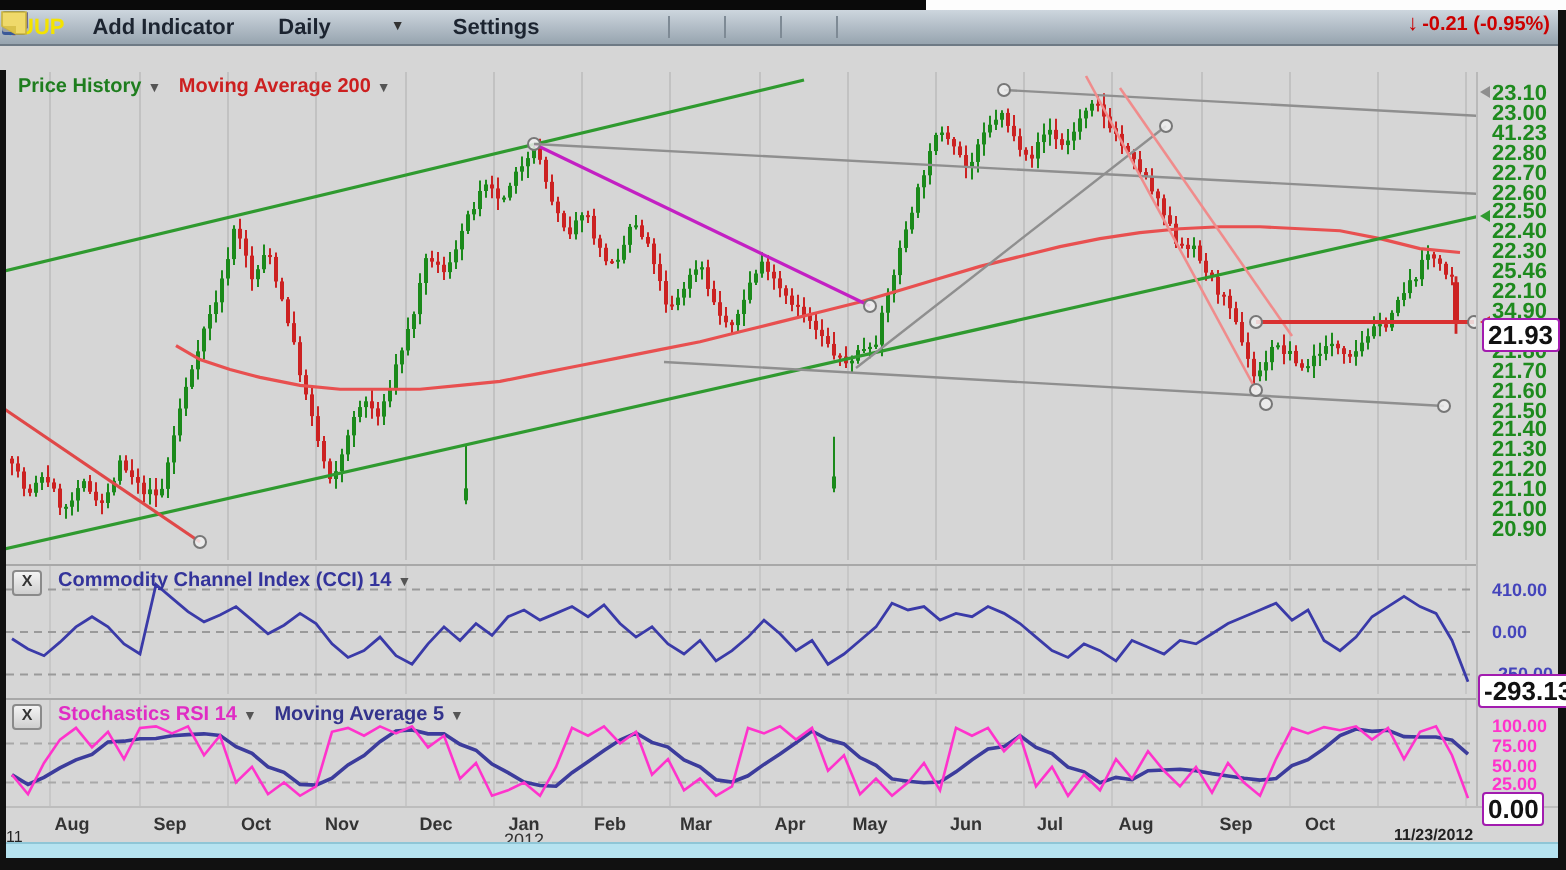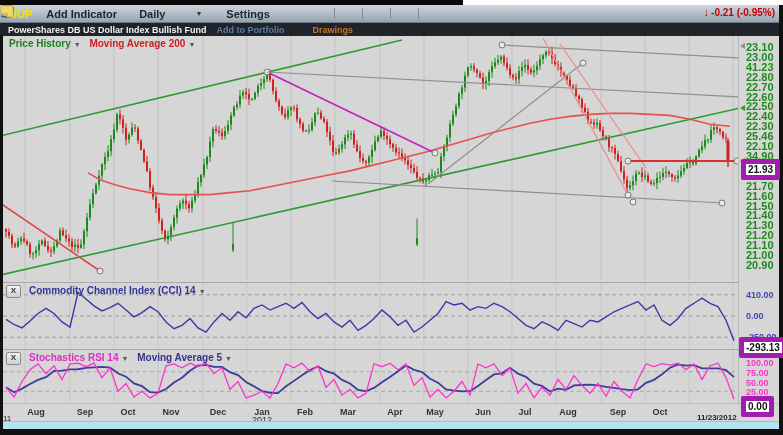--- a/index.html
+++ b/index.html
@@ -33,21 +33,21 @@
   #axis-col{left:738px;top:36px;width:41px;height:385px;background:#d6d6d6;border-left:1px solid #b9b9b9;}
   svg{position:absolute;left:0;top:0;}
   
   .legend{position:absolute;left:6px;top:2px;font-size:10px;font-weight:bold;z-index:5;white-space:nowrap;}
   .legend .car{color:#555;font-size:7px;margin:0 6px 0 3px;}
   .xbtn{position:absolute;left:3px;top:2px;width:13px;height:11px;background:linear-gradient(#f4f4f4,#cfcfcf);border:1px solid #8a8a8a;border-radius:2px;font-size:8px;font-weight:bold;color:#333;text-align:center;line-height:10px;z-index:6;cursor:pointer;}
   .ph{color:#1e7d1e;} .ma200{color:#cc2020;} .ccit{color:#33339b;margin-left:20px;} .stot{color:#e02cc4;margin-left:20px;} .ma5{color:#33338c;}
   
   .ptick{position:absolute;left:7px;font-size:11px;font-weight:bold;color:#1e8a1e;white-space:nowrap;}
   .itick{position:absolute;left:7px;font-size:9px;font-weight:bold;white-space:nowrap;}
-  .valbox{position:absolute;background:#fff;border:5px solid #a21caf;border-radius:2px;color:#111;font-size:10px;font-weight:bold;padding:0 2px;z-index:7;white-space:nowrap;}
+  .valbox{position:absolute;background:#fff;border:1px solid #a21caf;border-radius:2px;color:#111;font-size:13px;font-weight:bold;padding:0 2px;z-index:7;white-space:nowrap;}
   .amarker{position:absolute;left:1px;width:0;height:0;border-top:3px solid transparent;border-bottom:3px solid transparent;}
   
   #xaxis{left:3px;top:403px;width:776px;height:18px;background:#d6d6d6;border-top:1px solid #bdbdbd;font-size:9px;color:#222;}
   .mon{position:absolute;top:3px;transform:translateX(-50%);font-weight:bold;color:#333;}
   #yr-left{position:absolute;left:0px;top:10px;font-size:8px;color:#222;}
   #yr-center{position:absolute;top:11px;transform:translateX(-50%);font-size:9px;color:#333;font-weight:normal;}
   #last-date{position:absolute;left:694px;top:9px;font-size:8px;font-weight:bold;color:#222;text-align:center;}
   #scrollbar{left:3px;top:421px;width:776px;height:8px;background:#b6e3f0;border-top:1px solid #8fc6d6;}
 </style>
 </head>
@@ -106,25 +106,20 @@
     <span class="tb-sep"></span>
     <span class="tb-icon">
       <svg width="14" height="13">
           <polygon points="1,1 13,1 13,12 8,12 1,8" fill="#efd96a" stroke="#c9b23e" stroke-width="0.8"></polygon>
           <polygon points="1,8 8,8 8,12" fill="#d9c14a"></polygon>
         </svg>
     </span>
     <span id="chg"><span class="dn">↓</span><span>-0.21 (-0.95%)</span></span>
   </div>
 
-  <div class="abs" id="infobar">
-    <span class="fund">PowerShares DB US Dollar Index Bullish Fund</span>
-    <span class="addp">Add to Portfolio</span>
-    <span class="drw">Drawings</span>
-  </div>
 
   <div class="abs panel" id="price-panel">
     <div class="legend">
       <span class="ph">Price History</span><span class="car">▼</span>
       <span class="ma200">Moving Average 200</span><span class="car">▼</span>
     </div>
     <svg id="price-svg" width="735" height="244" viewBox="3 36 735 244">
         <line x1="25" y1="36" x2="25" y2="280" stroke="#c2c2c2" stroke-width="1"></line>
         <line x1="70" y1="36" x2="70" y2="280" stroke="#c2c2c2" stroke-width="1"></line>
         <line x1="114" y1="36" x2="114" y2="280" stroke="#c2c2c2" stroke-width="1"></line>

